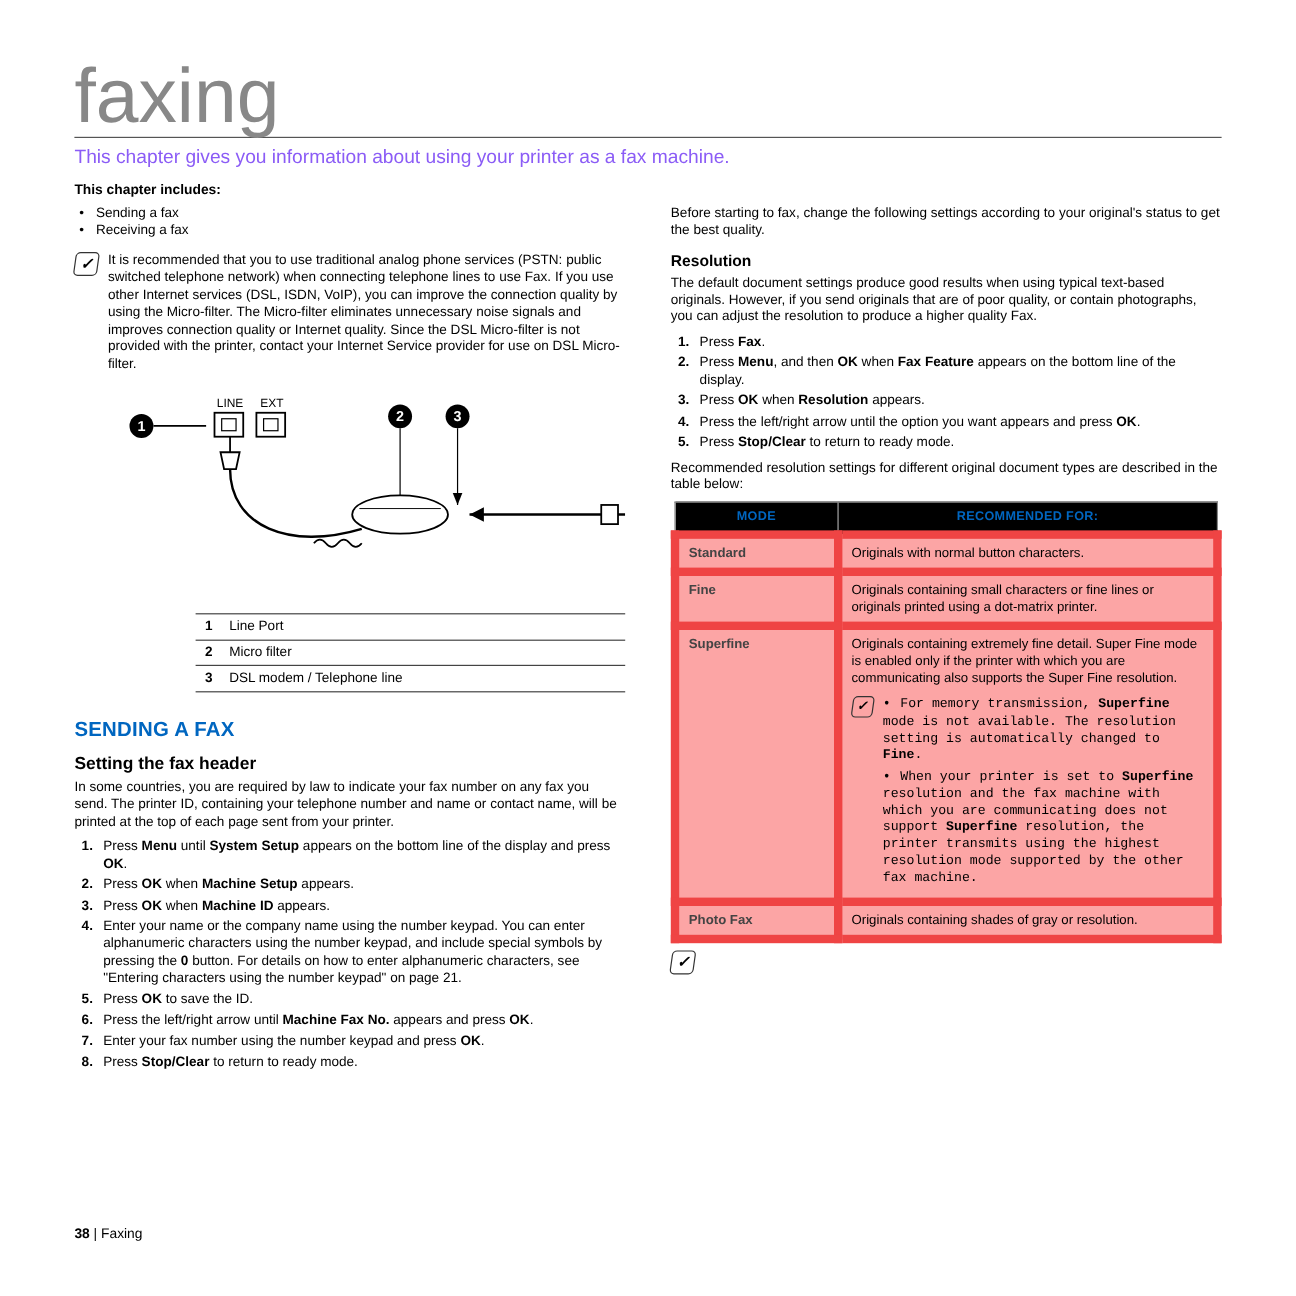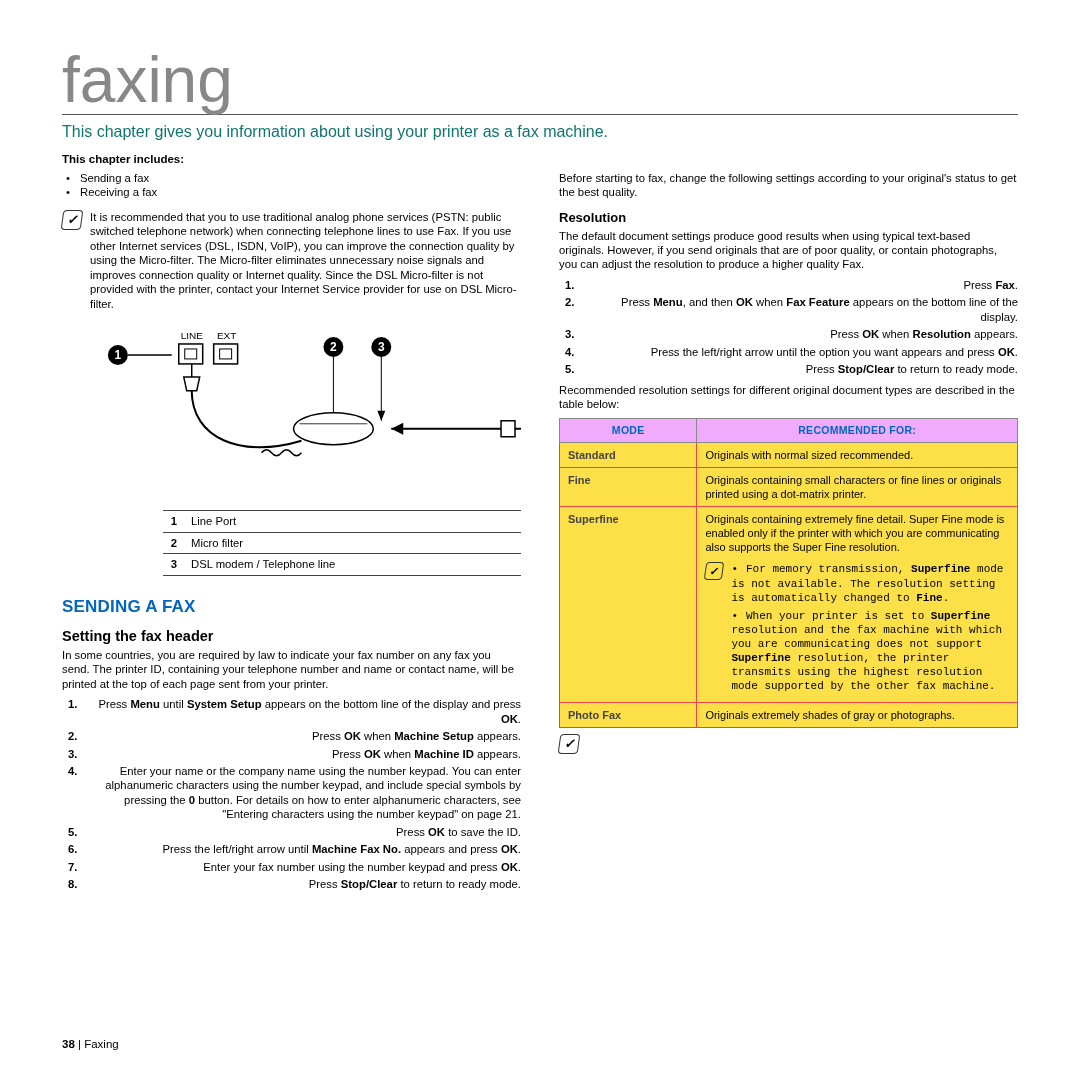--- a/index.html
+++ b/index.html
@@ -20,21 +20,21 @@
     letter-spacing: 0px;
     border-bottom: 1px solid #555;
     line-height: 1;
     padding-bottom: 2px;
     margin-bottom: 8px;
   }
   .intro {
     font-family: "Helvetica Neue", Arial, sans-serif;
     font-weight: 300;
     font-size: 16px;
-    color: #0f766e;
+    color: #8b5cf6;
     margin-bottom: 12px;
   }
   .includes-head {
     font-size: 11.5px;
     font-weight: bold;
     margin-bottom: 6px;
   }
   .columns {
     display: flex;
     gap: 38px;
@@ -83,54 +83,54 @@
     font-size: 14.5px;
     font-weight: bold;
     margin: 10px 0 2px 0;
   }
   .h3 {
     font-size: 13px;
     font-weight: bold;
     margin: 10px 0 2px 0;
   }
   .body { font-size: 11.3px; margin-bottom: 6px; }
-  ol.steps { padding-left: 6px; list-style: none; counter-reset: step; text-align: right; }
+  ol.steps { padding-left: 6px; list-style: none; counter-reset: step; }
   ol.steps > li { counter-increment: step; margin-bottom: 3px; padding-left: 18px; position: relative; }
   ol.steps > li::before { content: counter(step) "."; font-weight: bold; position: absolute; left: 0; }
   .b { font-weight: bold; }
   table.mode-table {
     width: 100%;
     border-collapse: collapse;
     font-size: 11px;
     margin-top: 6px;
   }
   table.mode-table th {
-    background: #f0abfc;
+    background: #000000;
     color: #0066c0;
     text-align: center;
     padding: 5px 8px;
     border: 1px solid #888;
     font-size: 10.5px;
     letter-spacing: 0.3px;
   }
   table.mode-table td {
-    border: 1px solid #ef4444;
+    border: 7px solid #ef4444;
     padding: 5px 8px;
     vertical-align: top;
-    background: #fde047;
+    background: #fca5a5;
   }
   table.mode-table td.mode-label { font-weight: bold; color: #444; width: 30%; }
   .cell-note { display: flex; gap: 8px; margin-top: 8px; }
   .cell-note .note-icon { width:18px; height:18px; flex:0 0 18px; font-size:11px;}
   .cell-bullets { list-style: none; margin:0; padding:0;font-family:Liberation Mono, monospace;}
   .cell-bullets li::before { content:"•"; margin-right:8px;}
   .cell-bullets li { margin-bottom:4px;}
   .footer {
     position: absolute;
-    bottom: 30px;
+    bottom: 45px;
     left: 62px;
     font-size: 11.5px;
   }
   .footer .pn { font-weight: bold; }
 </style>
 </head>
 <body>
 
 <div class="page-title">faxing</div>
 <div class="intro">This chapter gives you information about using your printer as a fax machine.</div>
@@ -239,21 +239,21 @@
     <div class="body" style="margin-top:6px">Recommended resolution settings for different original document types are described in the table below:</div>
 
     <table class="mode-table">
       <tbody>
           <tr>
         <th>MODE</th>
         <th>RECOMMENDED FOR:</th>
       </tr>
       <tr>
         <td class="mode-label">Standard</td>
-        <td>Originals with normal sized recommended.</td>
+        <td>Originals with normal button characters.</td>
       </tr>
       <tr>
         <td class="mode-label">Fine</td>
         <td>Originals containing small characters or fine lines or originals printed using a dot-matrix printer.</td>
       </tr>
       <tr>
         <td class="mode-label">Superfine</td>
         <td>
           <div>Originals containing extremely fine detail. Super Fine mode is enabled only if the printer with which you are communicating also supports the Super Fine resolution.</div>
           <div class="cell-note">
@@ -262,21 +262,21 @@
                 </div>
             <ul class="cell-bullets" id="sf-bullets">
                   <li>For memory transmission, <span class="b">Superfine</span> mode is not available. The resolution setting is automatically changed to <span class="b">Fine</span>.</li>
                   <li>When your printer is set to <span class="b">Superfine</span> resolution and the fax machine with which you are communicating does not support <span class="b">Superfine</span> resolution, the printer transmits using the highest resolution mode supported by the other fax machine.</li>
                 </ul>
           </div>
         </td>
       </tr>
       <tr>
         <td class="mode-label">Photo Fax</td>
-        <td>Originals extremely shades of gray or photographs.</td>
+        <td>Originals containing shades of gray or resolution.</td>
       </tr>
     </tbody>
       </table>
 
     <div class="note-wrap" style="margin-top:6px">
       <div class="note-icon">
           <span>✓</span>
         </div>
     </div>
   </div>

